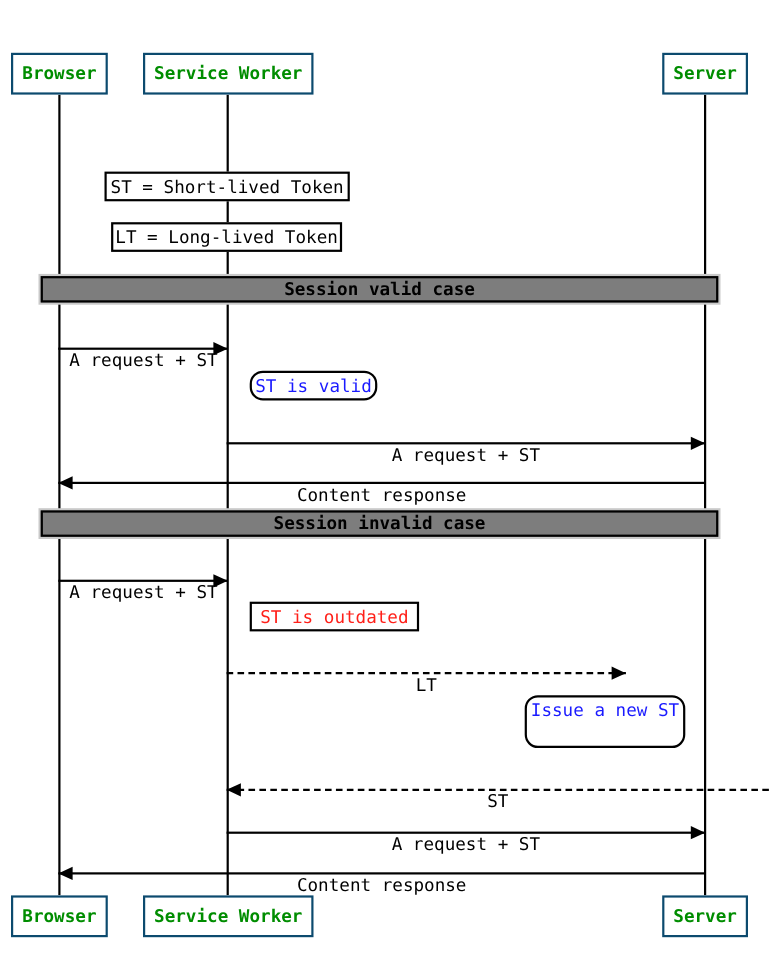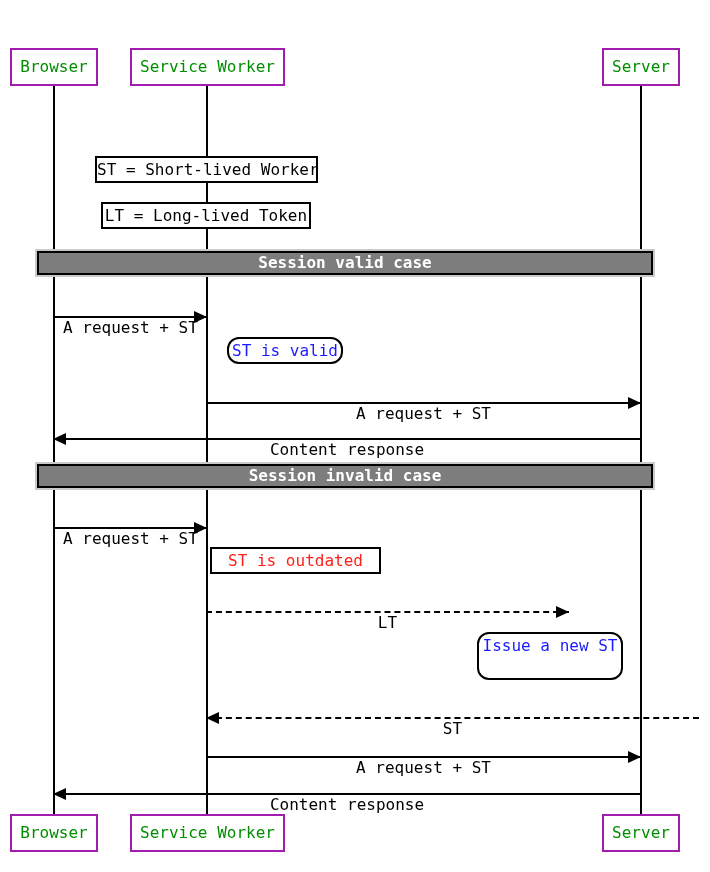--- a/index.html
+++ b/index.html
@@ -16,28 +16,29 @@
     position: absolute;
     left: 11px; top: 16px;
     font-size: 14px;
     line-height: 14px;
     white-space: pre;
   }
   .actor-box {
     position: absolute;
     box-sizing: border-box;
     height: 38px;
-    border: 2px solid #a21caf;
+    border: 2px solid #0c4a6e;
     background: #ffffff;
     color: var(--green, #008d00);
     font-size: 16px;
     line-height: 34px;
     text-align: center;
     white-space: nowrap;
     z-index: 5;
+    font-weight: bold;
   }
   .lifeline {
     position: absolute;
     top: 86px;
     width: 2px;
     height: 728px;
     background: #000000;
     z-index: 1;
   }
   .note {
@@ -57,21 +58,21 @@
   .note.two-line { height: 48px; line-height: 22px; padding-top: 1px; }
   .divider {
     position: absolute;
     box-sizing: border-box;
     left: 37px;
     width: 616px;
     height: 24px;
     background: var(--gray, #7d7d7d);
     border: 2px solid #000000;
     box-shadow: 0 0 0 2px #c9c9c9;
-    color: #ffffff;
+    color: #000000;
     font-weight: bold;
     font-size: 16px;
     line-height: 20px;
     text-align: center;
     z-index: 6;
   }
   .message { position: absolute; z-index: 3; }
   .msg-label {
     height: 19px;
     line-height: 19px;
@@ -112,21 +113,21 @@
     <span>Browser</span>
   </div>
   <div class="actor-box" style="left:130px; top:48px; width:155px;">
     <span>Service Worker</span>
   </div>
   <div class="actor-box" style="left:602px; top:48px; width:78px;">
     <span>Server</span>
   </div>
 
   <div class="note def" style="left:95px; top:156px; width:223px;">
-    <span>ST = Short-lived Worker</span>
+    <span>ST = Short-lived Token</span>
   </div>
   <div class="note def" style="left:101px; top:202px; width:210px;">
     <span>LT = Long-lived Token</span>
   </div>
 
   <div class="divider" style="top:251px;">
     <span>Session valid case</span>
   </div>
 
   <div class="message" style="left:53px; top:294px; width:154px; height:26px;">
@@ -158,21 +159,21 @@
     <span>Session invalid case</span>
   </div>
 
   <div class="message" style="left:53px; top:505px; width:154px; height:26px;">
     <div class="msg-label left">A request + ST</div>
     <div class="msg-line">
       <span class="arrowhead right"></span>
     </div>
   </div>
 
-  <div class="note red one-line" style="left:210px; top:547px; width:171px;">
+  <div class="note red one-line" style="left:227px; top:547px; width:154px;">
     <span>ST is outdated</span>
   </div>
 
   <div class="message" style="left:206px; top:589px; width:363px; height:26px;">
     <div class="msg-label center">LT</div>
     <div class="msg-line dashed">
       <span class="arrowhead right"></span>
     </div>
   </div>
 

